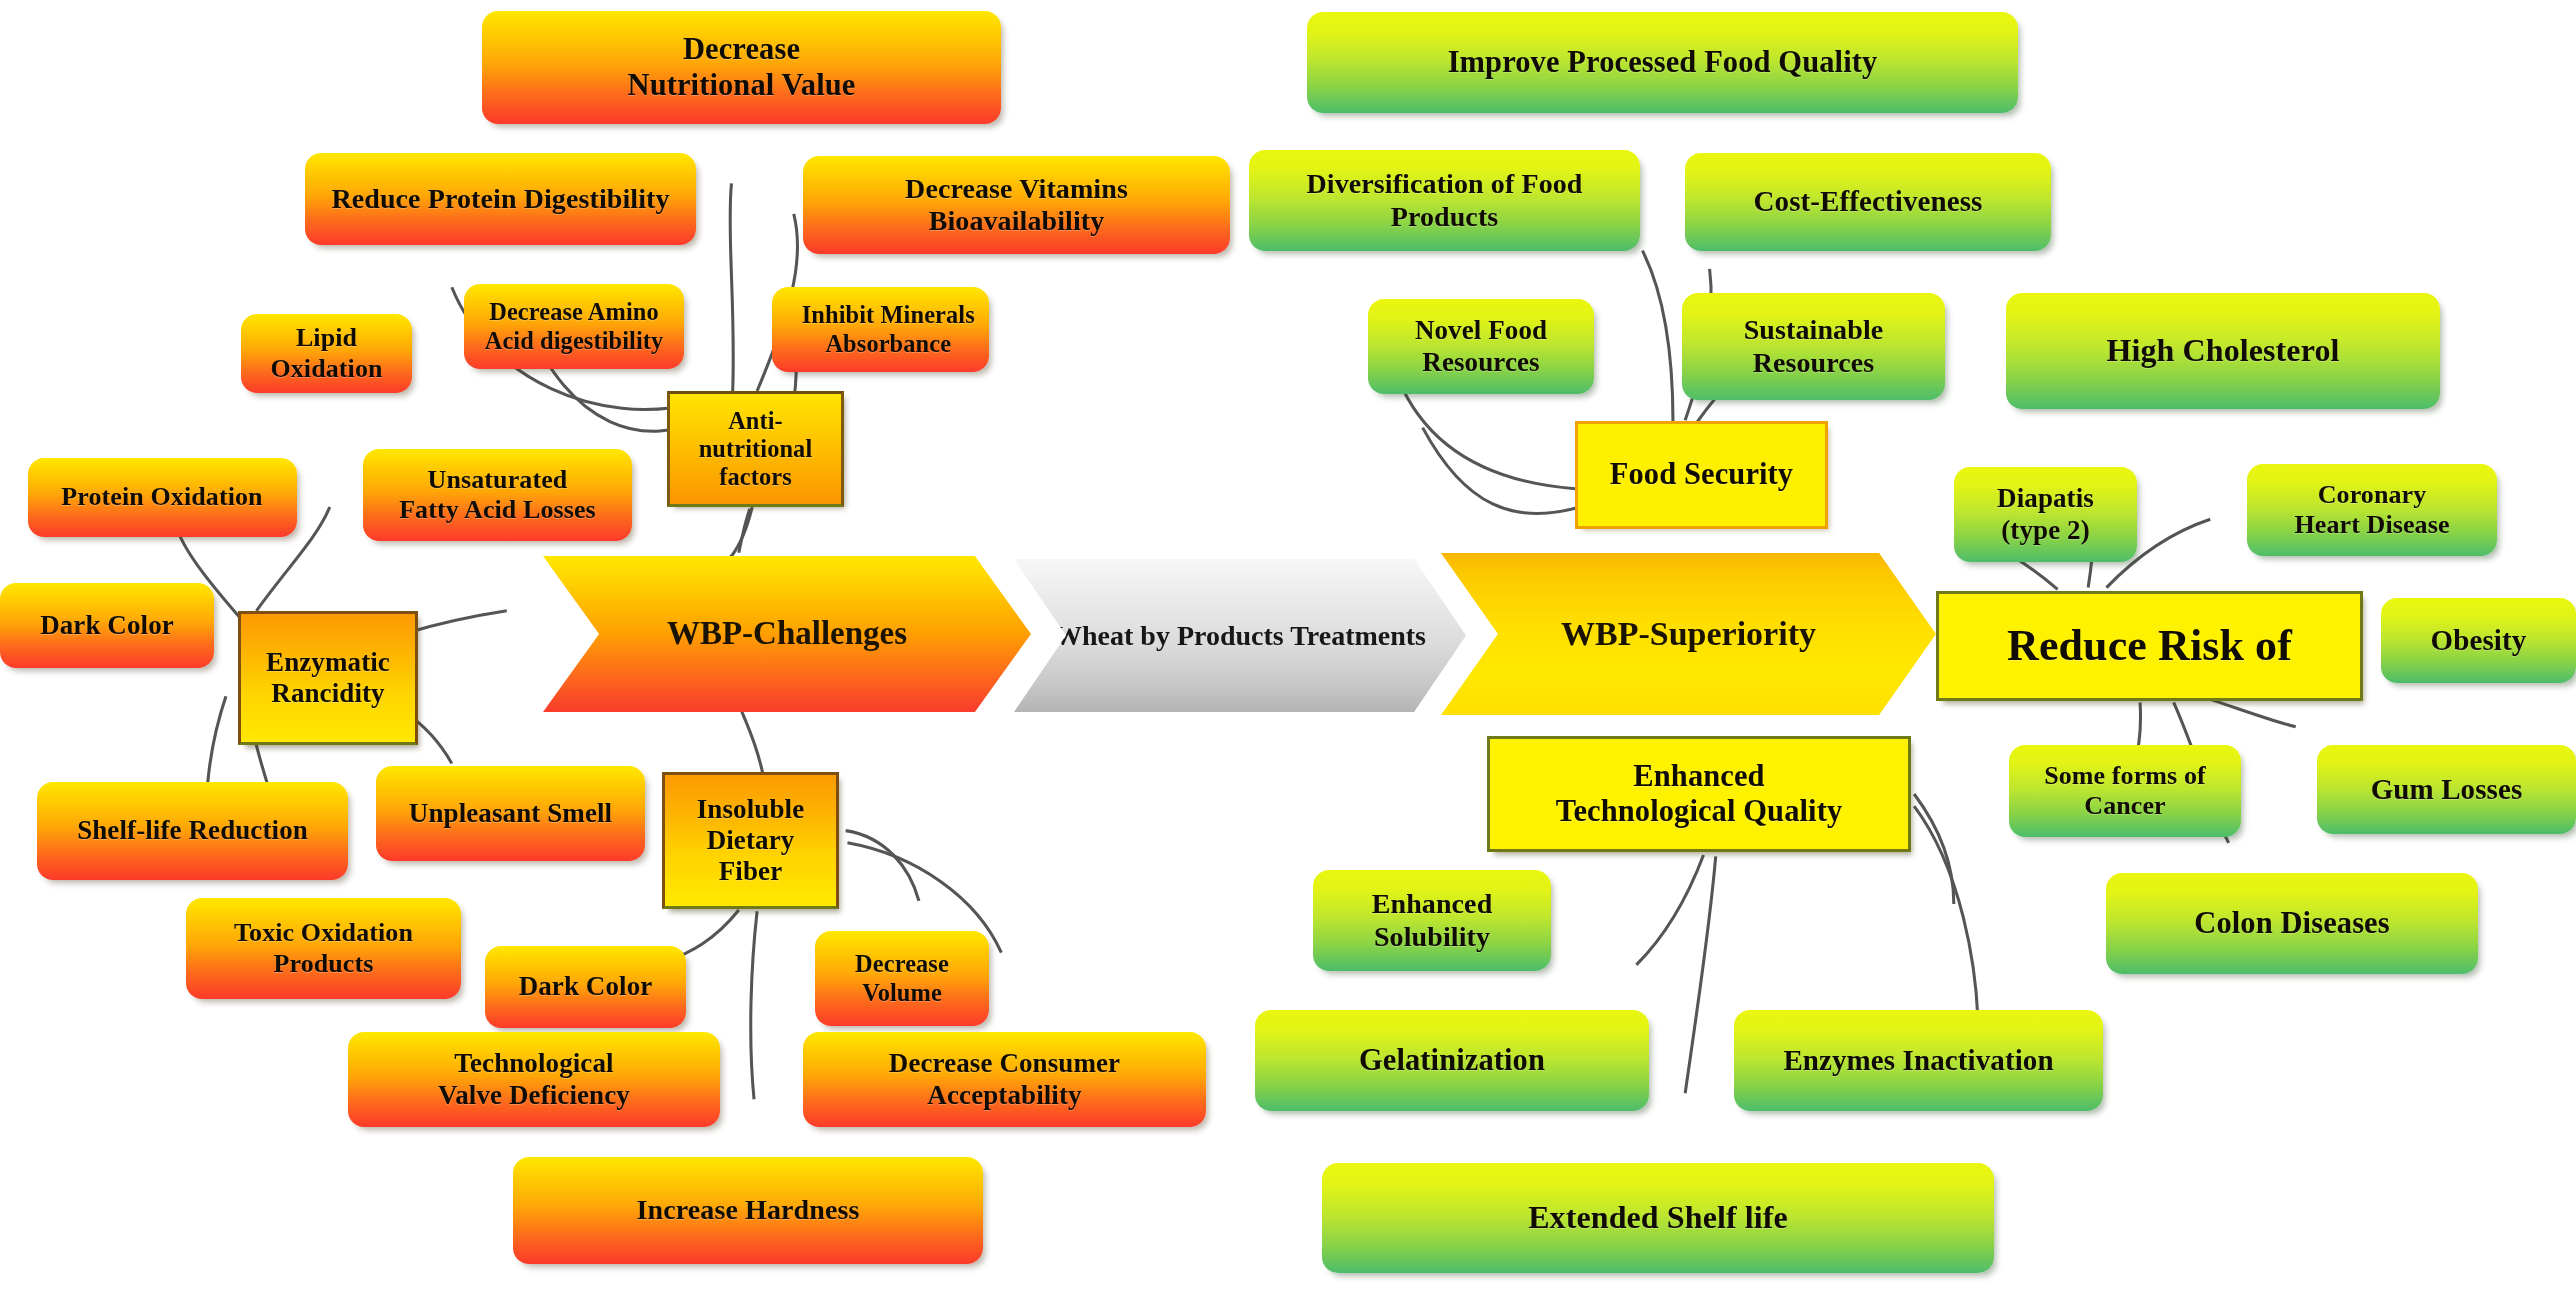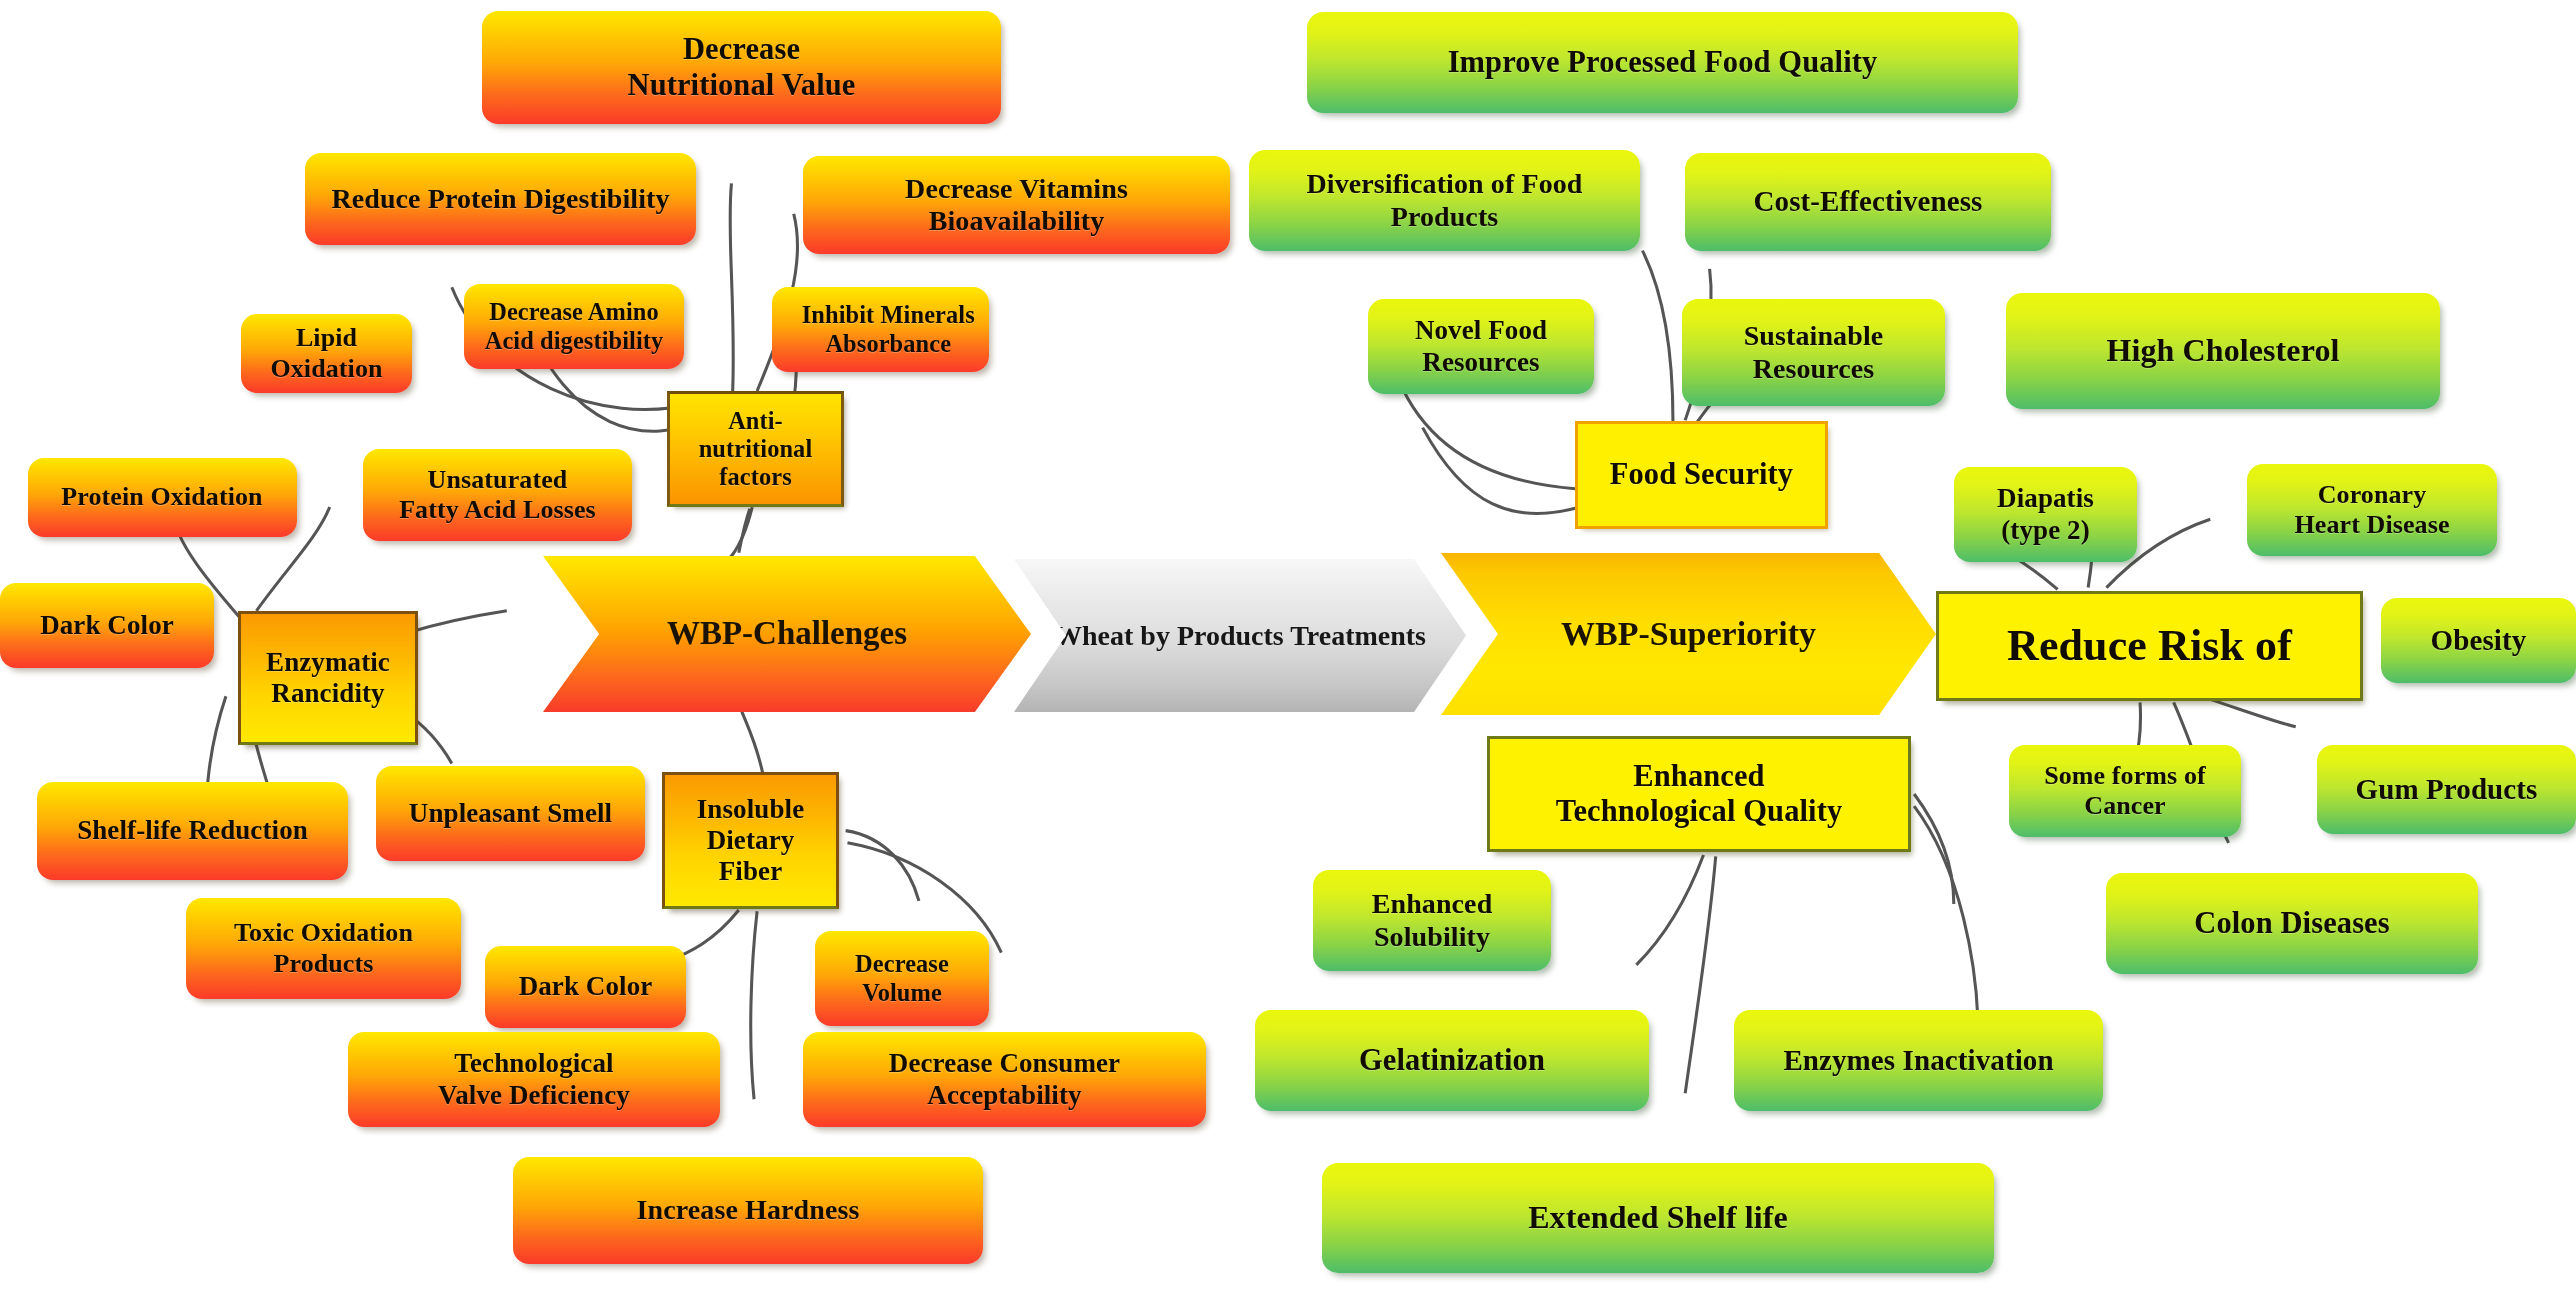--- a/index.html
+++ b/index.html
@@ -238,21 +238,21 @@
   </div>
 
   <div class="node chip-cool" style="left:1685px;top:153px;width:366px;height:98px;font-size:29px;">
     <span>Cost-Effectiveness</span>
   </div>
 
   <div class="node chip-cool" style="left:1368px;top:299px;width:226px;height:95px;font-size:27px;">
     <span>Novel Food<br>Resources</span>
   </div>
 
-  <div class="node chip-cool" style="left:1682px;top:299px;width:263px;height:107px;font-size:28px;">
+  <div class="node chip-cool" style="left:1682px;top:293px;width:263px;height:107px;font-size:28px;">
     <span>Sustainable<br>Resources</span>
   </div>
 
   <div class="node chip-cool" style="left:2006px;top:293px;width:434px;height:116px;font-size:32px;">
     <span>High Cholesterol</span>
   </div>
 
   <div class="node chip-cool" style="left:1954px;top:467px;width:183px;height:95px;font-size:27px;">
     <span>Diapatis<br>(type 2)</span>
   </div>
@@ -263,21 +263,21 @@
 
   <div class="node chip-cool" style="left:2381px;top:598px;width:195px;height:85px;font-size:29px;">
     <span>Obesity</span>
   </div>
 
   <div class="node chip-cool" style="left:2009px;top:745px;width:232px;height:92px;font-size:26px;">
     <span>Some forms of<br>Cancer</span>
   </div>
 
   <div class="node chip-cool" style="left:2317px;top:745px;width:259px;height:89px;font-size:29px;">
-    <span>Gum Products</span>
+    <span>Gum Losses</span>
   </div>
 
   <div class="node chip-cool" style="left:2106px;top:873px;width:372px;height:101px;font-size:30.5px;">
     <span>Colon Diseases</span>
   </div>
 
   <div class="node chip-cool" style="left:1313px;top:870px;width:238px;height:101px;font-size:28px;">
     <span>Enhanced<br>Solubility</span>
   </div>
 

